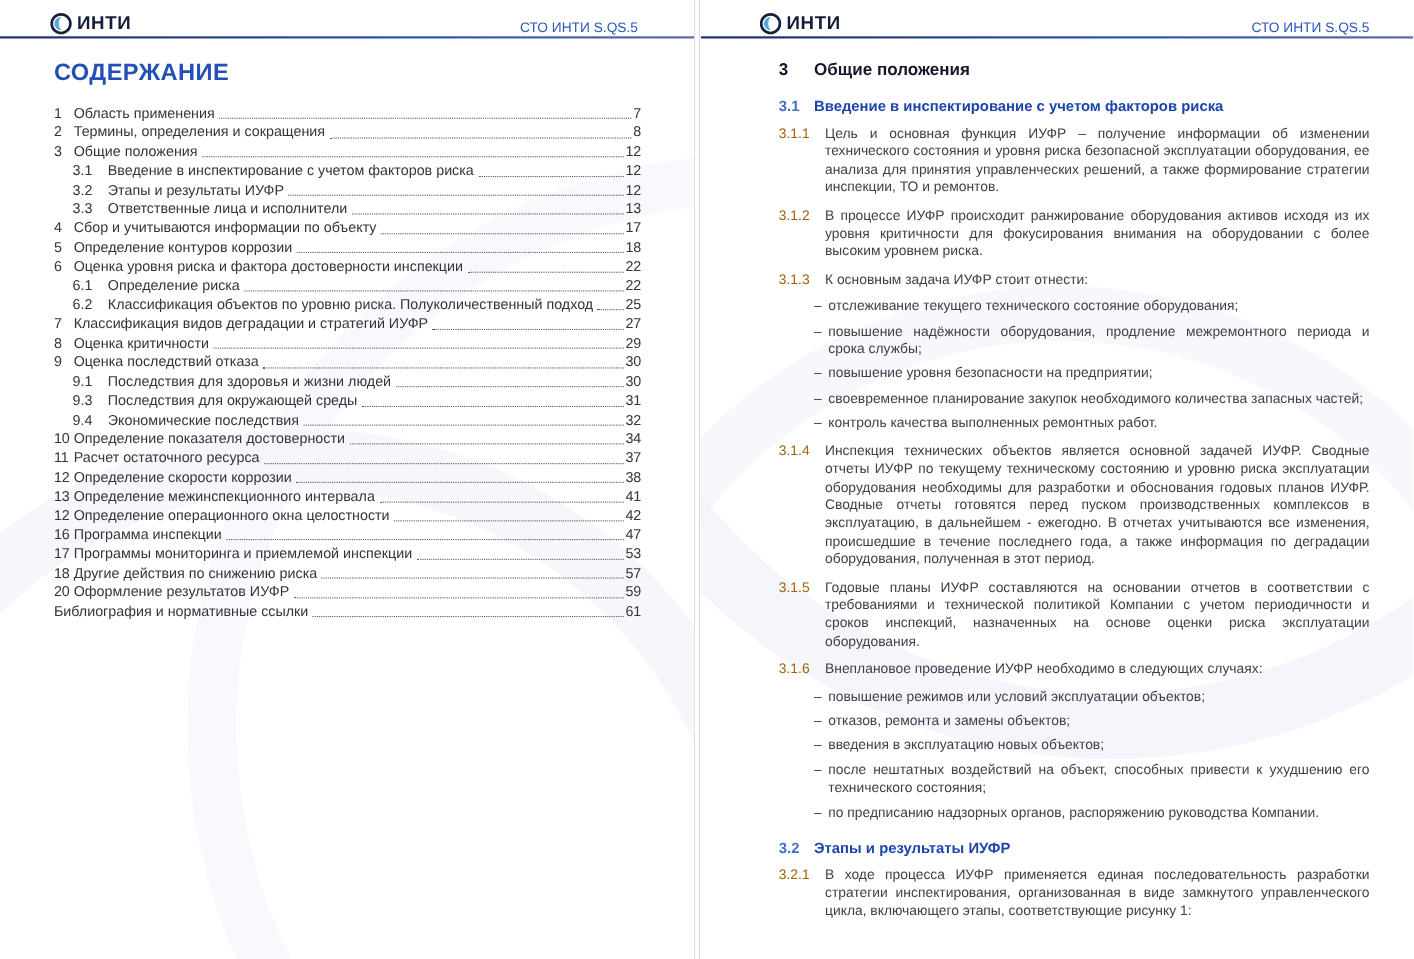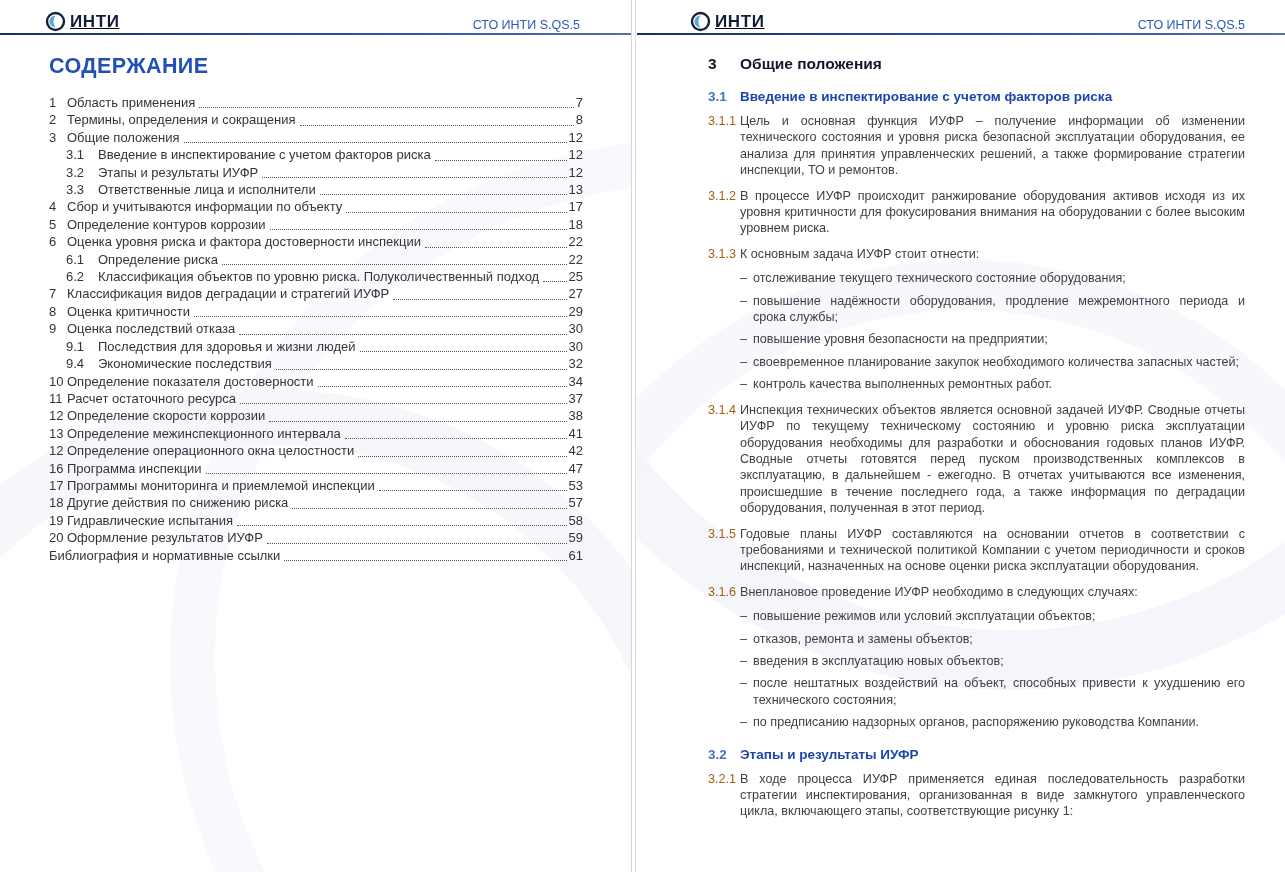--- a/index.html
+++ b/index.html
@@ -11,21 +11,21 @@
   .divider{width:6px;background:linear-gradient(90deg,#d7d7db 0,#d7d7db 1px,#ffffff 1px,#ffffff 4px,#d9d9dd 4px,#d9d9dd 5px,#ffffff 5px);}
   
   .wm{position:absolute;border-radius:50%;pointer-events:none;z-index:0;}
   .wm-a{width:780px;height:780px;border:55px solid #f1f4fa;left:-170px;top:390px;opacity:.75;}
   .wm-b{width:950px;height:950px;border:45px solid #f4f6fb;left:170px;top:140px;opacity:.65;}
   .wm-c{width:950px;height:950px;border:60px solid #f1f4fa;right:-260px;top:-380px;opacity:.8;}
   .wm-d{width:820px;height:820px;border:50px solid #f3f5fb;right:-140px;top:260px;opacity:.65;}
   header.page-head{position:relative;z-index:1;display:flex;justify-content:space-between;align-items:flex-end;height:30px;padding-top:2px;}
   .page.left header.page-head{padding-left:45px;padding-right:51px;}
   .page.right header.page-head{padding-left:53px;padding-right:40px;}
-  .brand{display:flex;align-items:center;gap:4px;text-decoration:underline;}
+  .brand{display:flex;gap:4px;}
   .brand-name{font-size:17px;font-weight:bold;color:#121d38;letter-spacing:.6px;}
   .doc-code{font-size:12.5px;color:#2c58b8;padding-bottom:0;}
   .rule{position:absolute;z-index:1;top:33px;left:0;right:0;height:2px;
         background:linear-gradient(90deg,#1d2f63 0%,#2c53b0 60%,#5a6da5 100%);}
   main.page-body{position:relative;z-index:1;}
   .page.left main.page-body{padding:0 48px 0 46px;}
   .page.right main.page-body{padding:0 40px 0 53px;}
   
   .toc-title{color:#2250b6;font-size:21.5px;font-weight:800;letter-spacing:.4px;margin:22px 0 15px 3px;}
   .toc{margin-left:3px;}
@@ -38,21 +38,21 @@
   .toc-page{padding-left:1px;}
   
   .sec-h2{display:flex;font-size:15.5px;font-weight:bold;color:#15152b;margin:23px 0 0 18px;}
   .sec-h2 .sec-num{flex:0 0 32px;}
   .content{margin-left:18px;}
   .sec-h3{display:flex;font-size:13.5px;font-weight:bold;margin-top:16px;}
   .sec-h3 .num{flex:0 0 32px;color:#4470c6;}
   .sec-h3 .title{color:#1d45ac;}
   .para{display:flex;margin-top:9px;font-size:12.6px;line-height:16.4px;color:#40404a;}
   .para .num{flex:0 0 32px;font-weight:normal;color:#a16207;}
-  .para .text{flex:1;text-align:justify;text-align-last:left;}
+  .para .text{flex:1;text-align:justify;text-align-last:left;margin-left:10px;}
   .bullets{margin:8px 0 0 32px;}
   .bullet{display:flex;margin-top:6px;font-size:12.6px;line-height:16.4px;color:#40404a;}
   .bullet .dash{flex:0 0 13px;}
   .bullet .text{flex:1;text-align:justify;text-align-last:left;}
 </style>
 </head>
 <body>
 
 <div class="canvas">
 
@@ -157,20 +157,26 @@
             <span class="toc-dots"></span>
             <span class="toc-page">30</span>
           </a>
           <a class="toc-row lvl2">
             <span class="toc-num">9.1</span>
             <span class="toc-label">Последствия для здоровья и жизни людей</span>
             <span class="toc-dots"></span>
             <span class="toc-page">30</span>
           </a>
           <a class="toc-row lvl2">
+            <span class="toc-num">9.3</span>
+            <span class="toc-label">Последствия для окружающей среды</span>
+            <span class="toc-dots"></span>
+            <span class="toc-page">31</span>
+          </a>
+          <a class="toc-row lvl2">
             <span class="toc-num">9.4</span>
             <span class="toc-label">Экономические последствия</span>
             <span class="toc-dots"></span>
             <span class="toc-page">32</span>
           </a>
           <a class="toc-row lvl1">
             <span class="toc-num">10</span>
             <span class="toc-label">Определение показателя достоверности</span>
             <span class="toc-dots"></span>
             <span class="toc-page">34</span>
@@ -209,26 +215,20 @@
             <span class="toc-num">17</span>
             <span class="toc-label">Программы мониторинга и приемлемой инспекции</span>
             <span class="toc-dots"></span>
             <span class="toc-page">53</span>
           </a>
           <a class="toc-row lvl1">
             <span class="toc-num">18</span>
             <span class="toc-label">Другие действия по снижению риска</span>
             <span class="toc-dots"></span>
             <span class="toc-page">57</span>
-          </a>
-          <a class="toc-row lvl1">
-            <span class="toc-num">19</span>
-            <span class="toc-label">Гидравлические испытания</span>
-            <span class="toc-dots"></span>
-            <span class="toc-page">58</span>
           </a>
           <a class="toc-row lvl1">
             <span class="toc-num">20</span>
             <span class="toc-label">Оформление результатов ИУФР</span>
             <span class="toc-dots"></span>
             <span class="toc-page">59</span>
           </a>
           <a class="toc-row lvl1">
             <span class="toc-label">Библиография и нормативные ссылки</span>
             <span class="toc-dots"></span>

